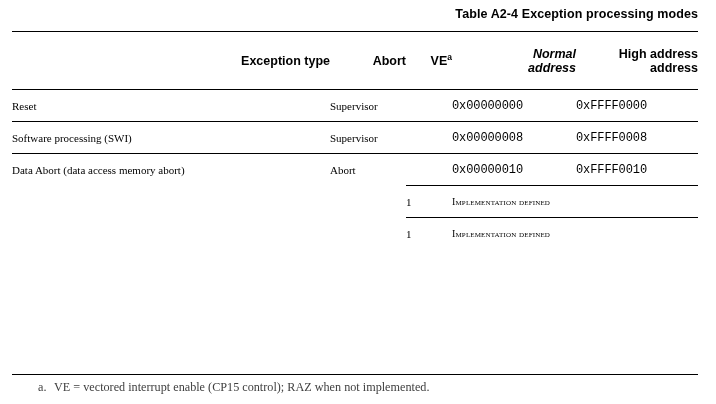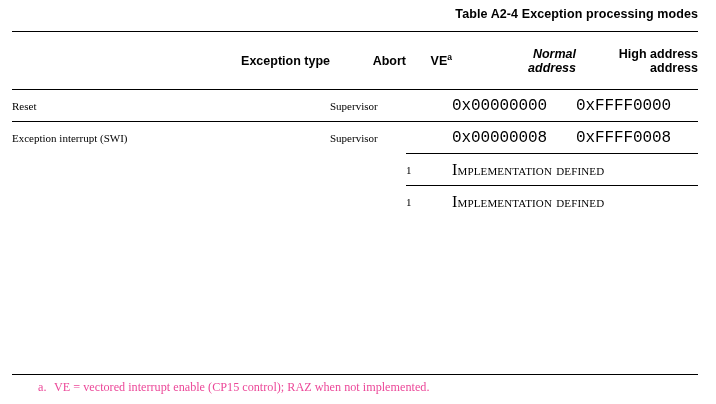--- a/index.html
+++ b/index.html
@@ -98,28 +98,28 @@
     font-family: "Liberation Serif", serif;
     font-size: 11px;
     vertical-align: middle;
     padding-left: 5px;
   }
   td.t-type  { padding-left: 5px; }
   td.t-mode  { padding-left: 6px; }
   td.t-ve    { padding-left: 8px; }
   td.t-addr  {
     font-family: "Liberation Mono", monospace;
-    font-size: 16px;
+    font-size: 12px;
     padding-left: 6px;
     letter-spacing: -0.1px;
   }
   td.t-impl {
     font-variant: small-caps;
     font-family: "Liberation Serif", serif;
-    font-size: 16px;
+    font-size: 10px;
     padding-left: 6px;
     letter-spacing: 0.15px;
   }
 
   
   .bt-full { border-top: 1.6px solid #000000 !important; }
   .bt-part { border-top: 1.3px solid #000000 !important; }
   .bt-none { border-top: 0 !important; }
 
   
@@ -134,21 +134,21 @@
 
   
   .footnote {
     position: absolute;
     left: 38px;
     top: 380px;
     width: 660px;
     font-family: "Liberation Serif", serif;
     font-size: 12.2px;
     line-height: 15px;
-    color: #ec4899;
+    color: #404040;
     white-space: nowrap;
   }
   .footnote .fn-mark {
     display: inline-block;
     width: 16px;
   }
 </style>
 </head>
 <body>
 
@@ -181,28 +181,35 @@
         <tr class="brow">
           <td class="t-type bt-full">Reset</td>
           <td class="t-mode bt-full">Supervisor</td>
           <td class="t-ve bt-full"></td>
           <td class="t-addr bt-full">0x00000000</td>
           <td class="t-addr bt-full">0xFFFF0000</td>
         </tr>
 
 
         <tr class="brow">
-          <td class="t-type bt-full">Exception interrupt (SWI)</td>
+          <td class="t-type bt-full">Software processing (SWI)</td>
           <td class="t-mode bt-full">Supervisor</td>
           <td class="t-ve bt-full"></td>
           <td class="t-addr bt-full">0x00000008</td>
           <td class="t-addr bt-full">0xFFFF0008</td>
         </tr>
 
 
+        <tr class="brow">
+          <td class="t-type bt-full">Data Abort (data access memory abort)</td>
+          <td class="t-mode bt-full">Abort</td>
+          <td class="t-ve bt-full"></td>
+          <td class="t-addr bt-full">0x00000010</td>
+          <td class="t-addr bt-full">0xFFFF0010</td>
+        </tr>
 
 
         <tr class="brow">
           <td class="t-type bt-none"></td>
           <td class="t-mode bt-none"></td>
           <td class="t-ve bt-part">1</td>
           <td class="t-impl bt-part" colspan="2">Implementation defined</td>
         </tr>
 
 

